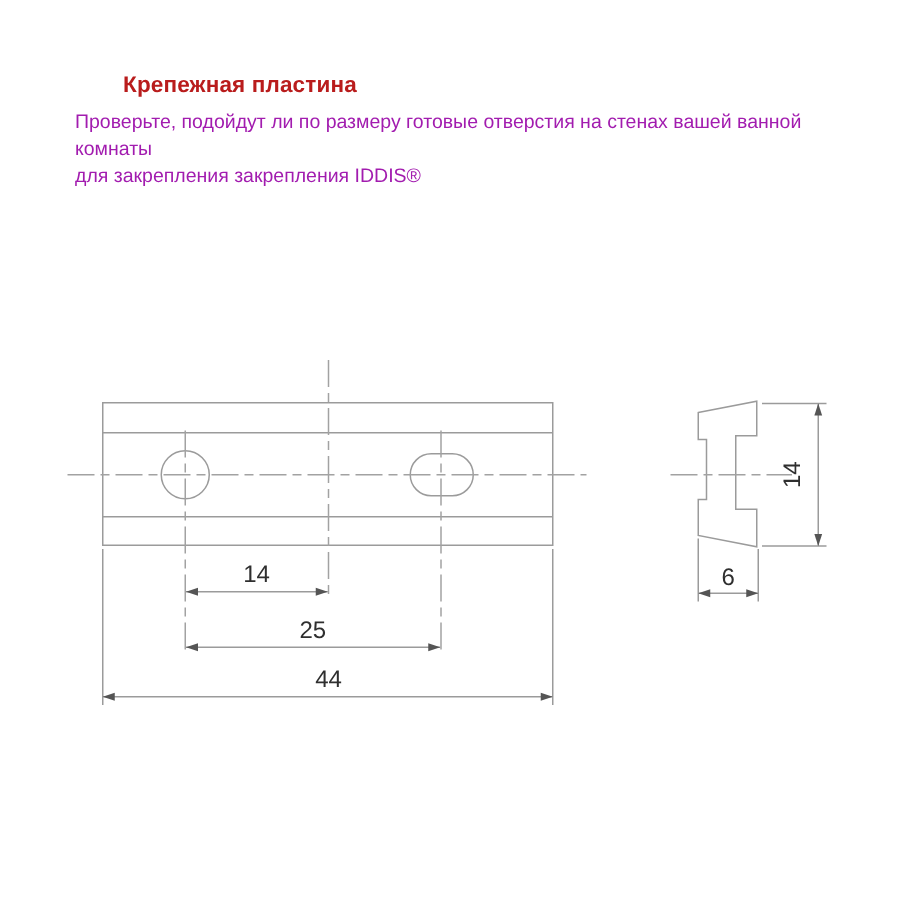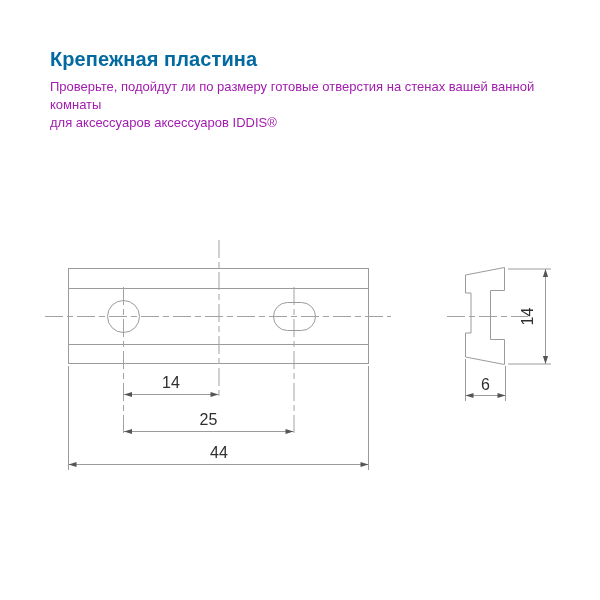--- a/index.html
+++ b/index.html
@@ -5,25 +5,26 @@
   * { margin: 0; padding: 0; box-sizing: border-box; }
   html, body {
     width: 600px; height: 600px;
     background: #ffffff;
     font-family: "Liberation Sans", sans-serif;
     overflow: hidden;
   }
   .page { position: relative; width: 600px; height: 600px; background: #ffffff; }
   .header { position: absolute; left: 50px; top: 48px; width: 520px; }
   .title {
-    font-size: 20px;
+    font-size: 15px;
     font-weight: 700;
-    color: #0369a1;
+    color: #b91c1c;
     letter-spacing: 0.1px;
     margin-bottom: 7px;
+    margin-left: 32px;
   }
   .desc {
     font-size: 13px;
     line-height: 18px;
     color: #a21caf;
     font-weight: 400;
   }
   .drawing-layer { position: absolute; left: 0; top: 0; width: 600px; height: 600px; }
   svg text {
     font-family: "Liberation Sans", sans-serif;
@@ -37,21 +38,21 @@
 </style>
 </head>
 <body>
 
 <div class="page">
 
   <div class="header">
     <div class="title">Крепежная пластина</div>
     <div class="desc">
       <span>Проверьте, подойдут ли по размеру готовые отверстия на стенах вашей ванной комнаты</span><br>
-      <span>для аксессуаров аксессуаров IDDIS®</span>
+      <span>для закрепления закрепления IDDIS®</span>
     </div>
   </div>
 
   <div class="drawing-layer">
     <svg width="600" height="600" viewBox="0 0 600 600">
 
       <g>
 
         <rect class="outline" x="68.5" y="268.5" width="300" height="95"></rect>
 

